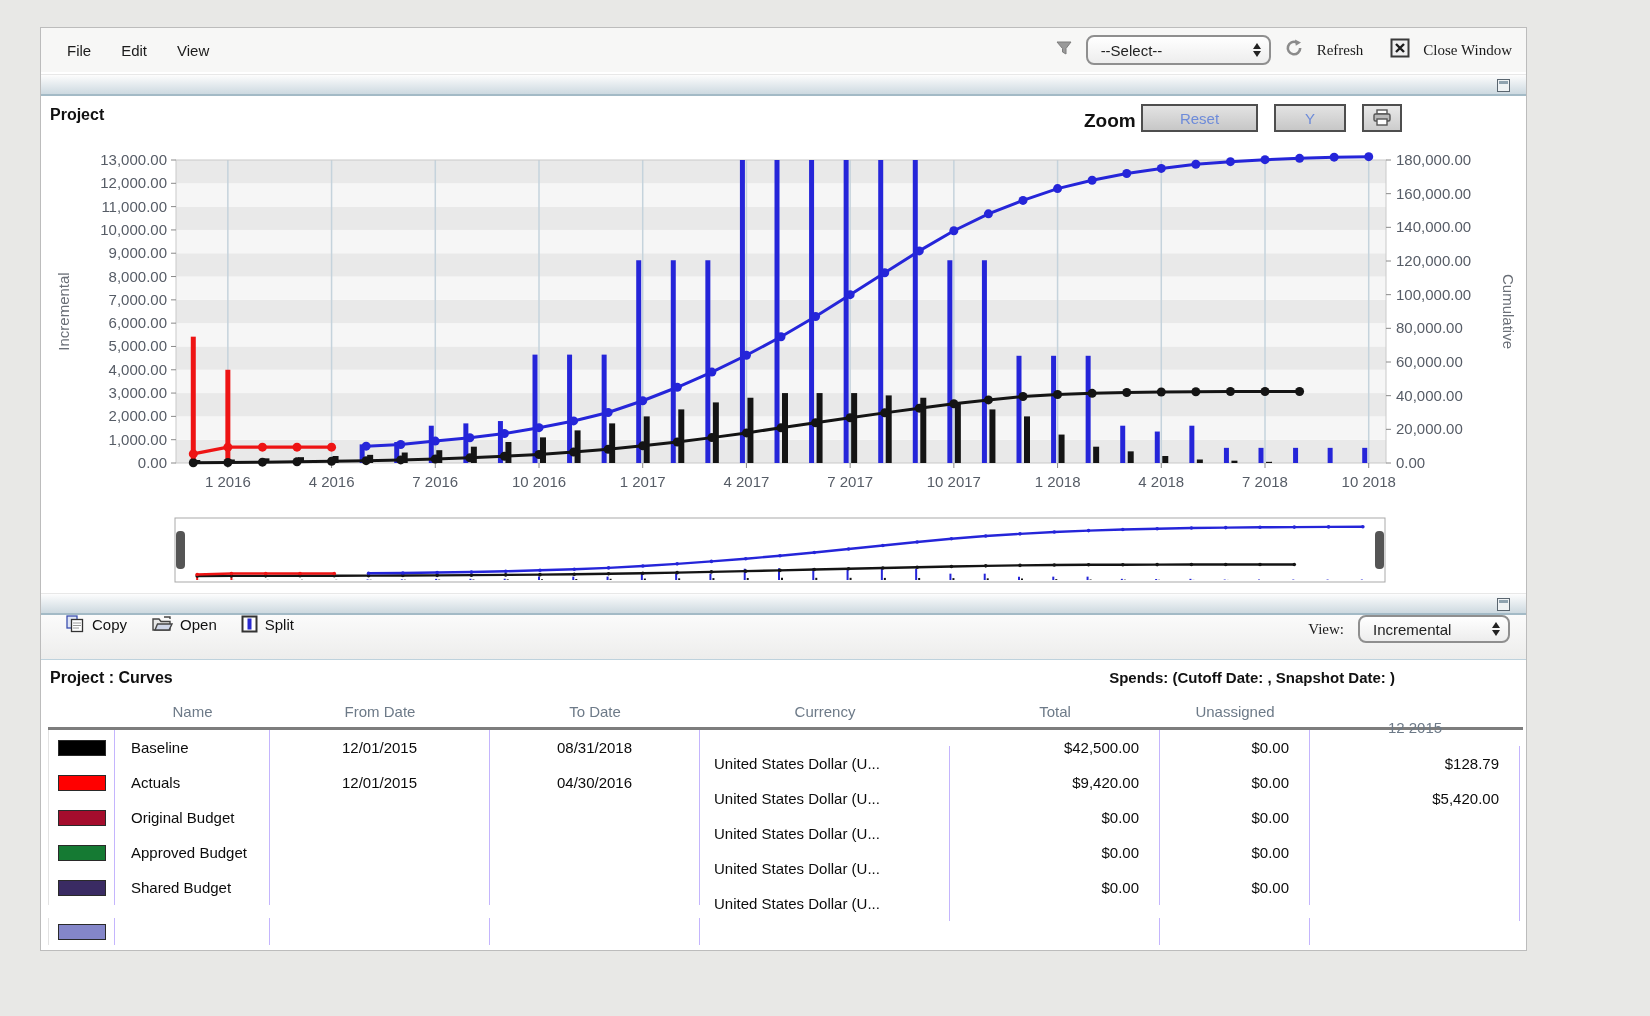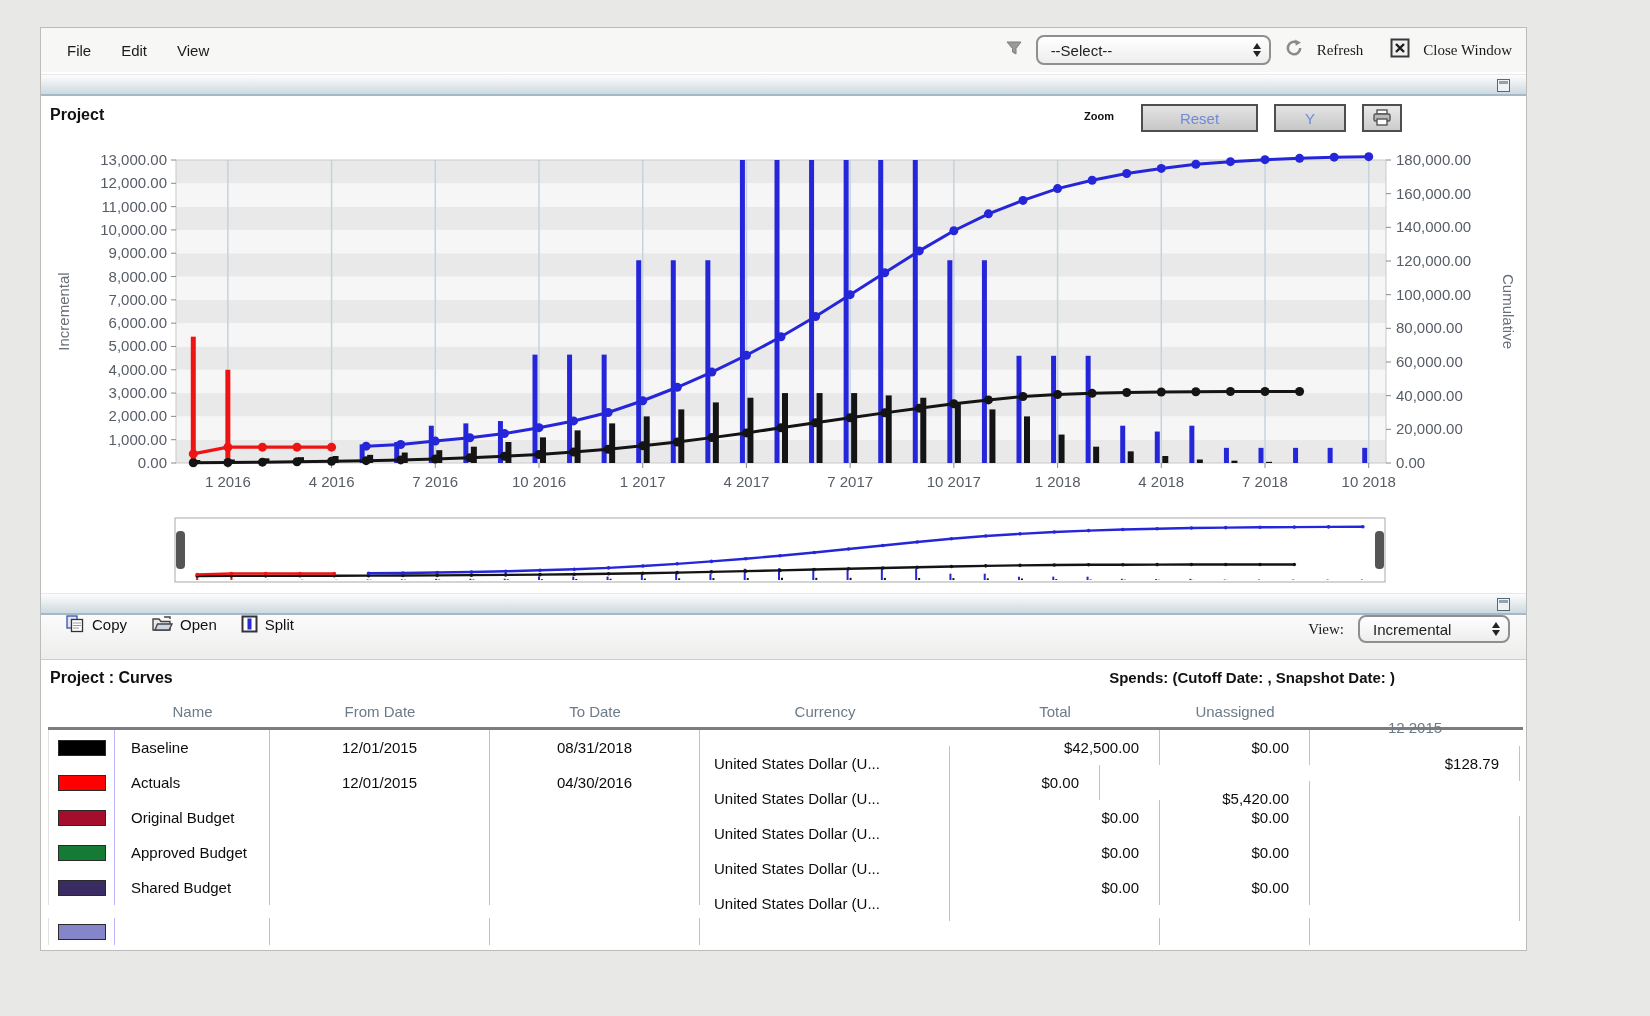--- a/index.html
+++ b/index.html
@@ -8,38 +8,38 @@
 
   .window { position:absolute; left:40px; top:27px; width:1487px; height:924px;
             background:#ffffff; border:1px solid #bcbcbc; overflow:hidden; }
 
   
   .menubar { position:absolute; left:0; top:0; width:100%; height:44px; background:#f7f7f6;
              display:flex; align-items:center; }
   .menu-item { font-size:15px; color:#1b1b1b; margin-left:30px; cursor:default; }
   .menu-item:first-child { margin-left:26px; }
   .menu-right { position:absolute; right:14px; top:0; height:44px; display:flex; align-items:center; gap:13px; }
-  .selectbox { display:flex; align-items:center; justify-content:space-between; width:235px; height:30px;
+  .selectbox { display:flex; align-items:center; justify-content:space-between; width:185px; height:30px;
                border:2px solid #8f8f8f; border-radius:8px; background:linear-gradient(#ffffff,#ededed);
                padding:0 8px 0 13px; font-size:15px; color:#222; }
   .spinner { display:flex; flex-direction:column; gap:2px; }
   .spinner .up { width:0; height:0; border-left:4px solid transparent; border-right:4px solid transparent; border-bottom:6px solid #222; }
   .spinner .dn { width:0; height:0; border-left:4px solid transparent; border-right:4px solid transparent; border-top:6px solid #222; }
   .tool-label { font-size:15px; color:#1b1b1b;font-family:Liberation Serif, serif; }
 
   
   .strip { position:absolute; left:0; width:100%; height:22px;
            background:linear-gradient(#fdfdfd,#cdd9e0); border-top:1px solid #e8e8e8; border-bottom:2px solid #a3bac6; }
   .strip .winicon { position:absolute; right:16px; top:4px; width:13px; height:13px; border:1px solid #5a6670;
                     background:#eef2f4; }
   .strip .winicon::before { content:""; position:absolute; left:1px; top:1px; right:1px; height:3px; background:#8fa3b0; }
 
   
   .panel-title { position:absolute; left:9px; top:78px; font-size:16px; font-weight:bold; color:#111; }
-  .zoom-label { position:absolute; left:1043px; top:82px; font-size:11px; font-weight:bold; color:#111; }
+  .zoom-label { position:absolute; left:1043px; top:82px; font-size:19px; font-weight:bold; color:#111; }
   .btn-gray { position:absolute; top:76px; height:28px; border:2px solid #4e4e4e;
               background:linear-gradient(#e3e3e3,#c7c7c7); color:#6d8bd9; font-size:15px;
               display:flex; align-items:center; justify-content:center; cursor:default; }
   .btn-reset { left:1100px; width:117px; }
   .btn-y { left:1233px; width:72px; }
   .btn-print { position:absolute; left:1321px; top:76px; width:40px; height:28px; border:2px solid #4e4e4e;
                background:linear-gradient(#e9e9e9,#cccccc); display:flex; align-items:center; justify-content:center; }
 
   svg text { font-family:"Liberation Sans", sans-serif; }
 
@@ -572,20 +572,21 @@
             <div class="cell c7">$128.79</div>
           </div>
           <div class="grid-row">
             <div class="cell c0">
               <div class="swatch" style="background: rgb(255, 0, 0);"></div>
             </div>
             <div class="cell c1">Actuals</div>
             <div class="cell c2">12/01/2015</div>
             <div class="cell c3">04/30/2016</div>
             <div class="cell c4">United States Dollar (U...</div>
+            <div class="cell c5">$9,420.00</div>
             <div class="cell c6">$0.00</div>
             <div class="cell c7">$5,420.00</div>
           </div>
           <div class="grid-row">
             <div class="cell c0">
               <div class="swatch" style="background: rgb(165, 13, 45);"></div>
             </div>
             <div class="cell c1">Original Budget</div>
             <div class="cell c2"></div>
             <div class="cell c3"></div>

